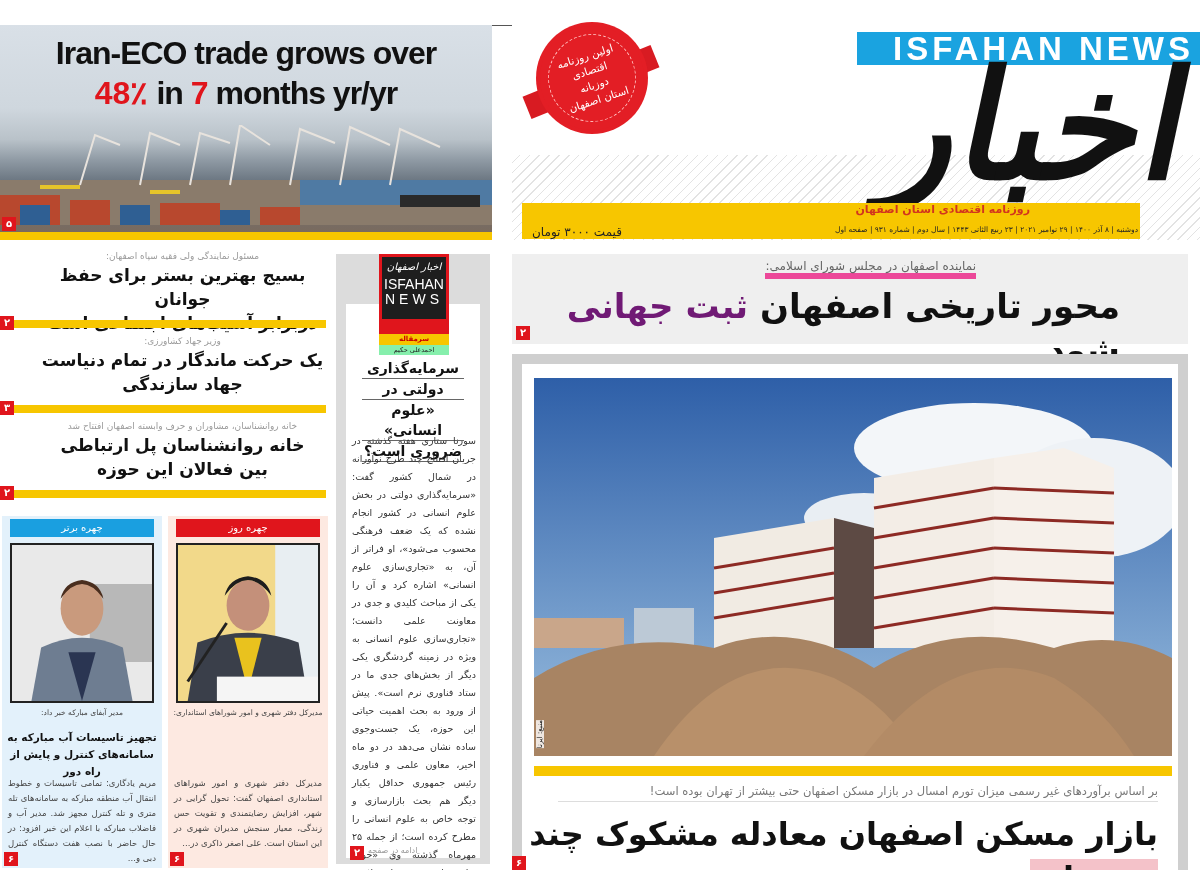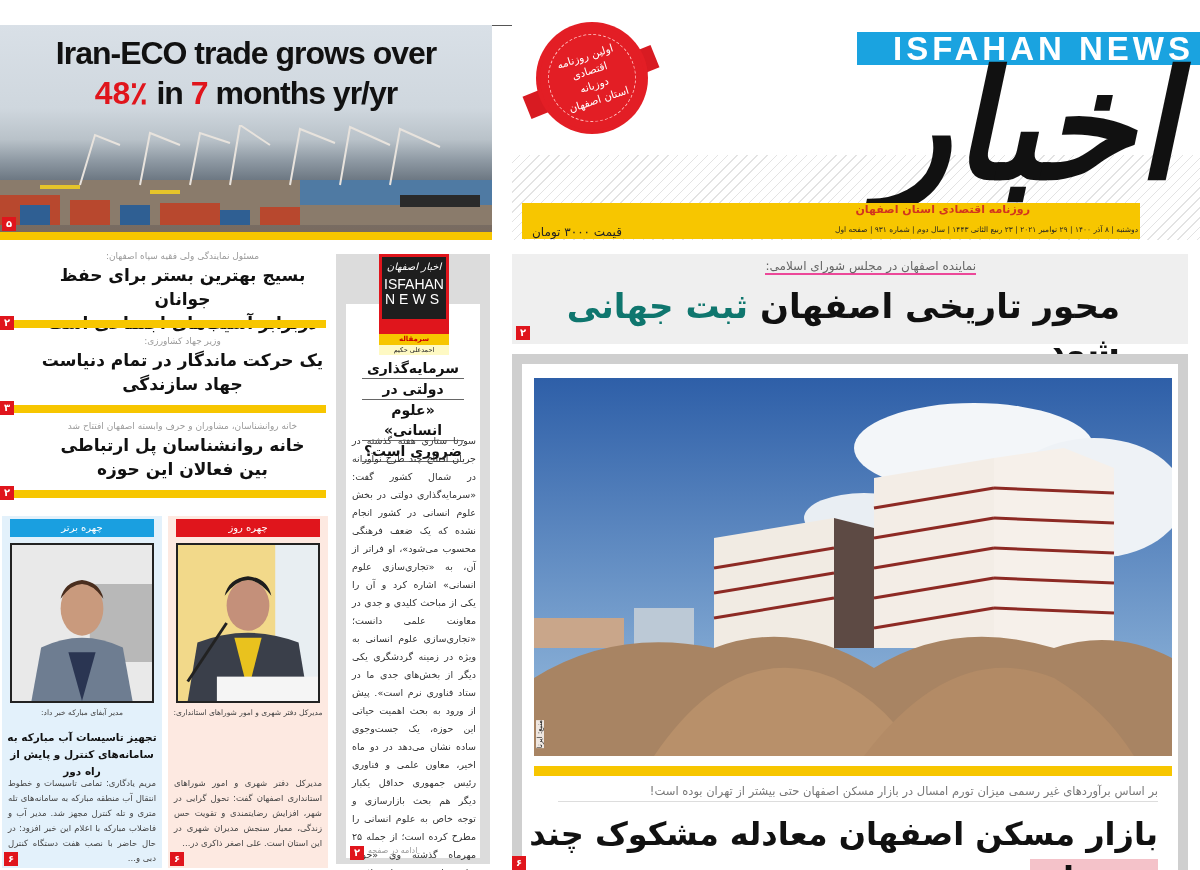--- a/index.html
+++ b/index.html
@@ -28,21 +28,21 @@
 
   
   .edit-col { position: absolute; left: 336px; top: 254px; width: 154px; height: 610px; background: #dcdcdc; }
   .edit-inner { position: absolute; left: 10px; top: 50px; width: 134px; height: 554px; background: #fff; }
   .edit-logo { position: absolute; left: 43px; top: 0; width: 70px; height: 80px; background: #e0151c; }
   .edit-logo-inner { position: absolute; left: 3px; top: 3px; width: 64px; height: 62px; background: #1e1e1e; text-align: center; }
   .edit-logo-fa { color: #fff; font-size: 10px; height: 20px; line-height: 20px; font-style: italic; }
   .edit-logo-en { color: #fff; font-family: "Liberation Sans", sans-serif; font-weight: normal; font-size: 14px; line-height: 15px; letter-spacing: 0px; }
   .edit-logo-en2 { letter-spacing: 4px; }
   .edit-label { position: absolute; left: 43px; top: 80px; width: 70px; height: 11px; background: #f7c600; font-size: 7px; line-height: 11px; text-align: center; color: #c00; font-weight: bold; direction: rtl; }
-  .edit-author { position: absolute; left: 43px; top: 91px; width: 70px; height: 10px; background: #fef9c3; font-size: 6.5px; line-height: 10px; text-align: center; color: #222; direction: rtl; }
+  .edit-author { position: absolute; left: 43px; top: 91px; width: 70px; height: 10px; background: #86efac; font-size: 6.5px; line-height: 10px; text-align: center; color: #222; direction: rtl; }
   .edit-title { position: absolute; left: 10px; top: 104px; width: 134px; text-align: center; direction: rtl; font-size: 14px; line-height: 20px; font-weight: bold; color: #111; }
   .edit-title span { display: block; border-bottom: 1px solid #666; margin: 0 16px; }
   .edit-body { position: absolute; left: 16px; top: 178px; width: 124px; direction: rtl; text-align: justify; font-size: 9.5px; line-height: 18px; color: #333; }
   .edit-cont { position: absolute; left: 18px; top: 592px; font-size: 8px; color: #999; direction: rtl; }
   .edit-col .page-tag { left: 14px; top: 592px; }
 
   
   .face { position: absolute; top: 516px; width: 160px; height: 352px; padding-left: 42px; }
   .face-blue { left: 2px; background: #e3f1fb; }
   .face-pink { left: 168px; background: #fde9e1; }
@@ -67,23 +67,23 @@
   .mast-sub { position: absolute; right: 170px; top: 178px; font-size: 11px; color: #d2341e; font-weight: bold; direction: rtl; }
   .mast-date { position: absolute; right: 62px; top: 200px; font-size: 7.5px; color: #222; direction: rtl; }
   .mast-price { position: absolute; left: 20px; top: 200px; font-size: 12px; color: #222; direction: rtl; }
   .badge-ribbon { position: absolute; left: 522px; top: 70px; width: 138px; height: 24px; background: #d81b22; transform: rotate(-22deg); }
   .badge-circle { position: absolute; left: 540px; top: 26px; width: 104px; height: 104px; border-radius: 50%; background: #e31e25;
     box-shadow: 0 0 0 4px #e31e25; display: flex; align-items: center; justify-content: center; }
   .badge-text { color: #fff; font-size: 10.5px; line-height: 15px; text-align: center; direction: rtl; transform: rotate(-18deg); border: 1px dashed #fbb; border-radius: 50%; width: 88px; height: 88px; display: flex; flex-direction: column; justify-content: center; }
 
   
   .lead { position: absolute; left: 512px; top: 254px; width: 676px; height: 90px; background: #efefef; }
-  .lead-kicker { position: absolute; right: 212px; top: 5px; font-size: 12px; color: #666; direction: rtl; border-bottom: 2px solid #ec4899; }
+  .lead-kicker { position: absolute; right: 212px; top: 5px; font-size: 12px; color: #666; direction: rtl; border-bottom: 6px solid #ec4899; }
   .lead-head { position: absolute; right: 68px; top: 30px; font-size: 34px; line-height: 44px; font-weight: bold; color: #111; direction: rtl; letter-spacing: -1px; }
-  .lead-head .red { color: #0f766e; }
+  .lead-head .red { color: #701a75; }
   .lead .page-tag { left: 4px; bottom: 4px; }
 
   
   .story { position: absolute; left: 512px; top: 354px; width: 676px; height: 516px; background: #cfcfcf; }
   .story-inner { position: absolute; left: 10px; top: 10px; width: 656px; height: 564px; background: #fff; }
   .story-photo { position: absolute; left: 12px; top: 14px; width: 638px; height: 378px; overflow: hidden; }
   .story-credit { position: absolute; left: 2px; bottom: 8px; font-size: 7px; color: #111; writing-mode: vertical-rl; transform: rotate(180deg); background: rgba(255,255,255,0.8); direction: rtl; }
   .story-bar { position: absolute; left: 12px; top: 402px; width: 638px; height: 10px; background: #f7c600; }
   .story-kicker { position: absolute; right: 20px; top: 420px; font-size: 11.5px; color: #777; direction: rtl; padding-bottom: 3px; border-bottom: 1px solid #ddd; width: 600px; text-align: right; }
   .story-head { position: absolute; right: 20px; top: 448px; font-size: 32px; line-height: 44px; font-weight: bold; color: #111; direction: rtl; letter-spacing: -1px; }

